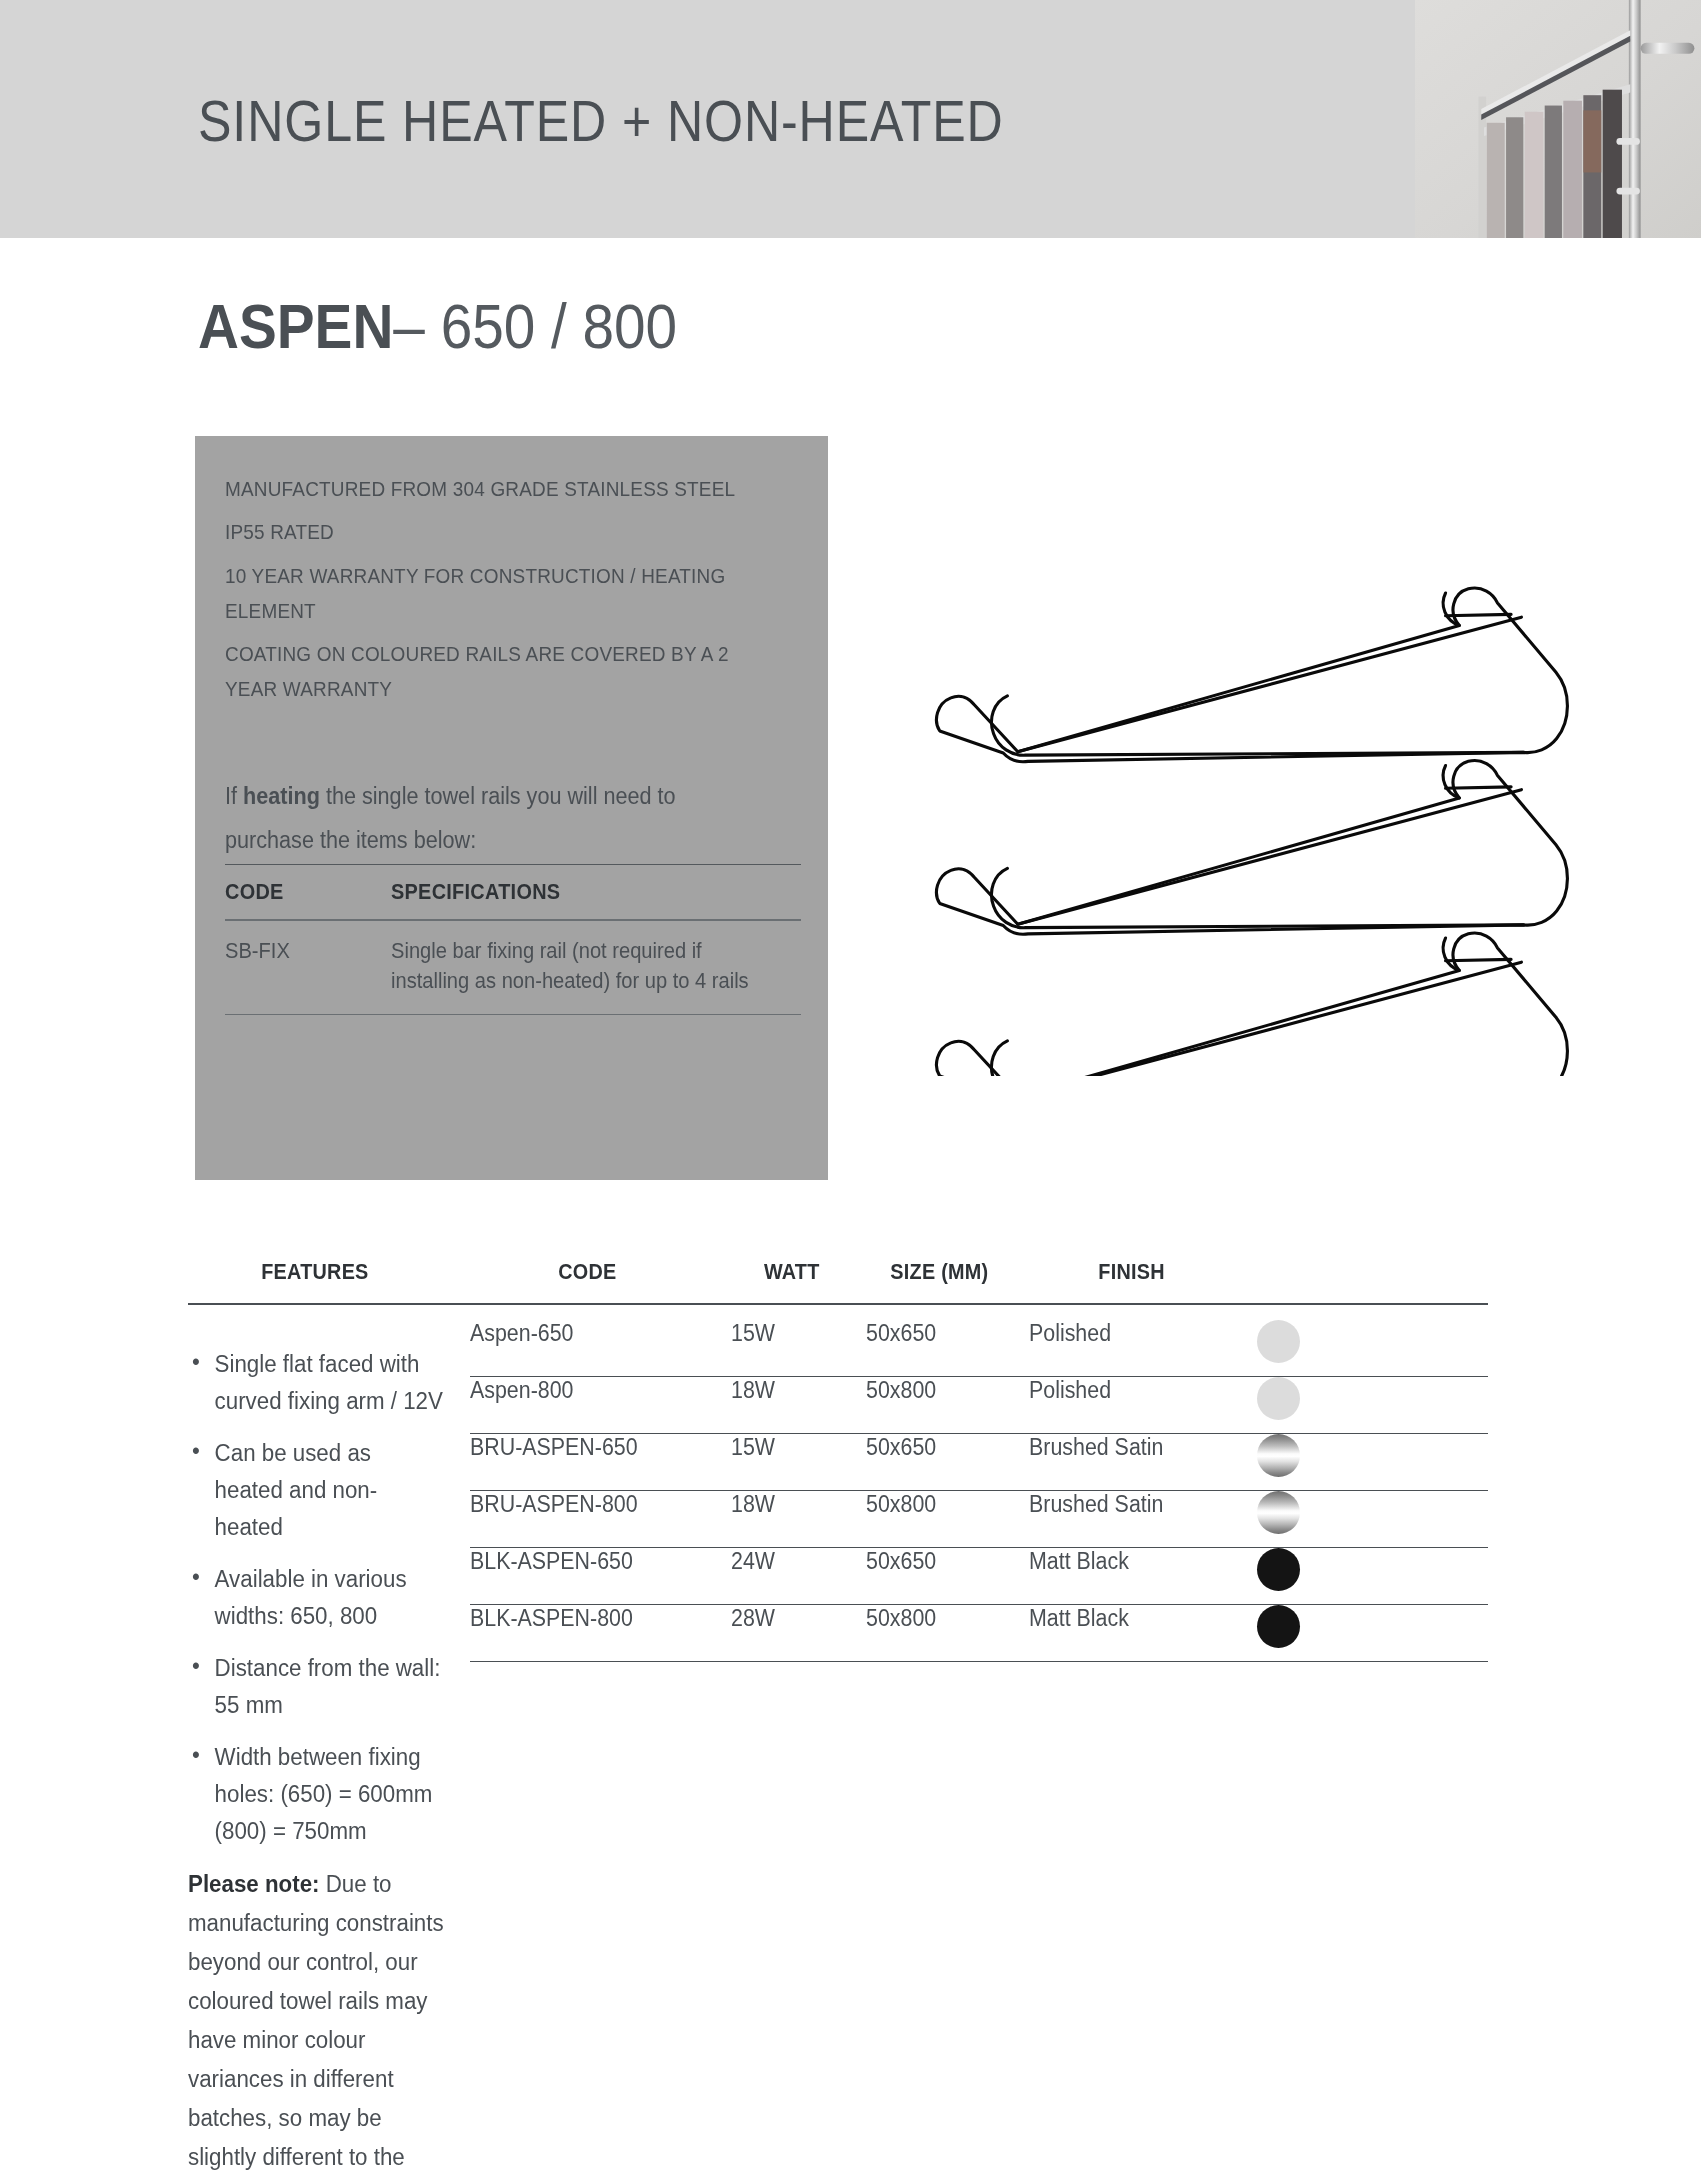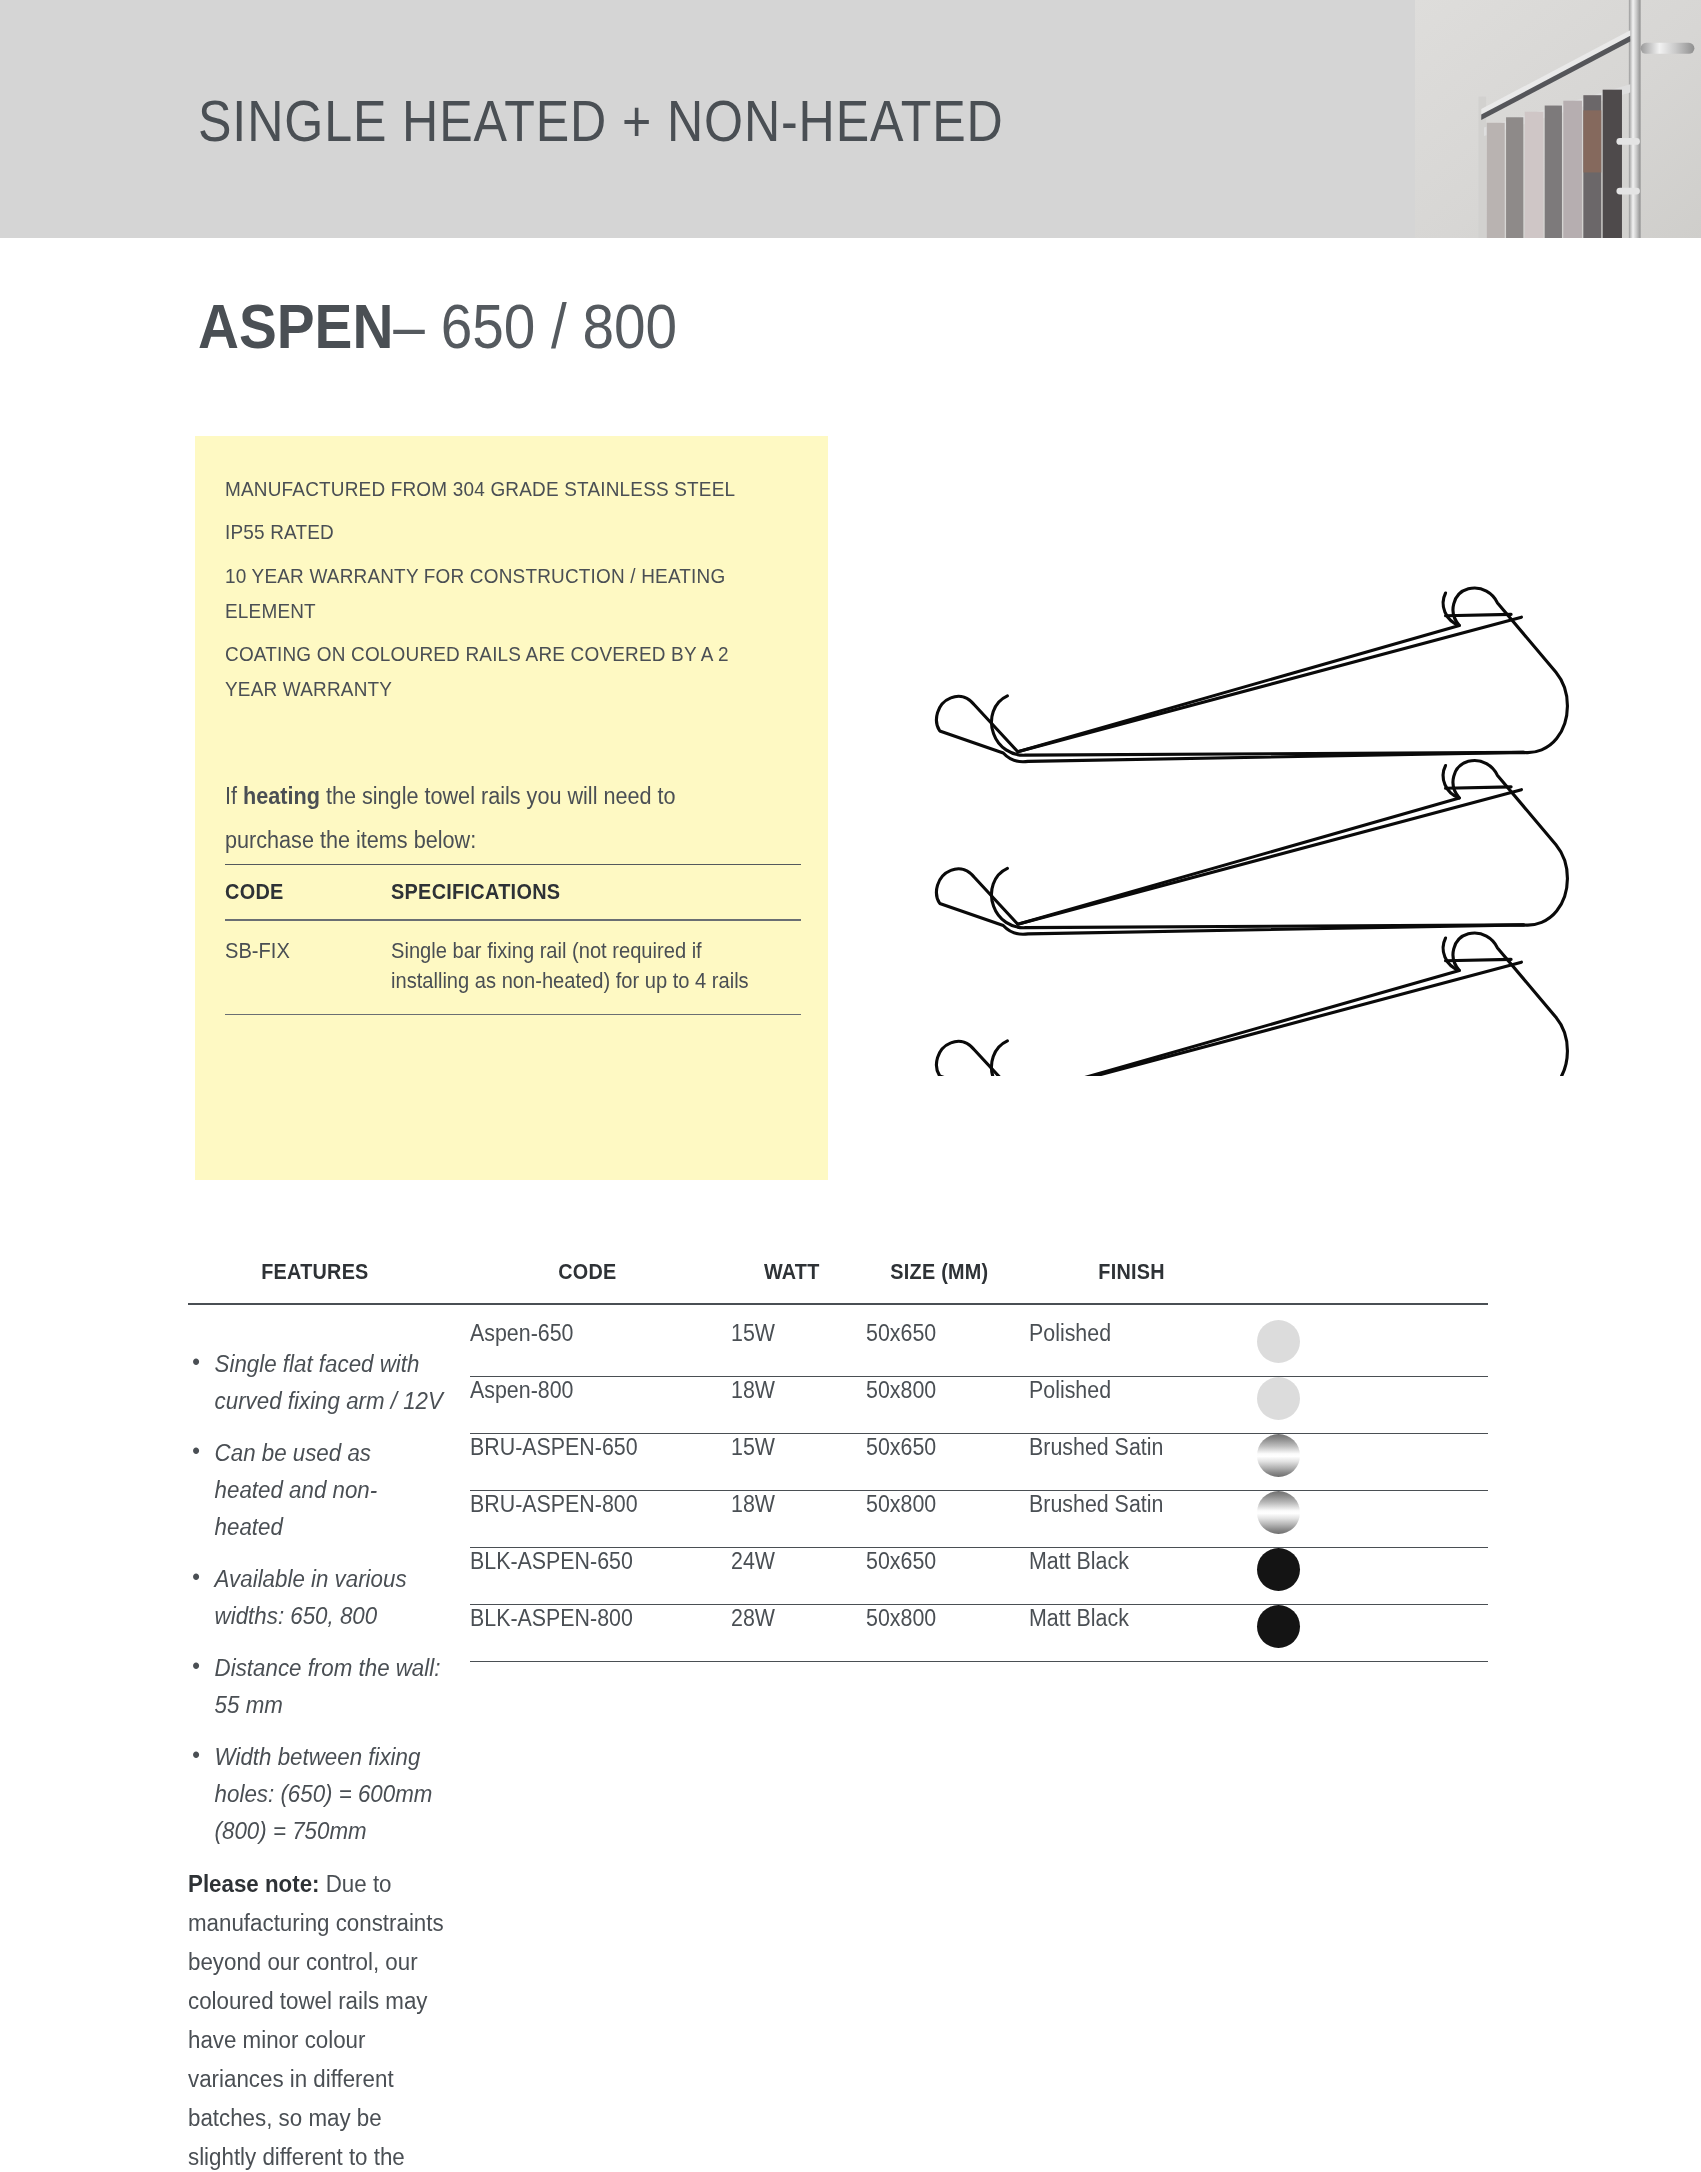--- a/index.html
+++ b/index.html
@@ -49,21 +49,21 @@
     transform:scaleX(0.9);
     transform-origin:left center;
   }
   .product-title .strong { font-weight:600; }
   .product-title .light { font-weight:300; color:#555a5f; }
 
   
   .info-box {
     position:absolute; left:195px; top:436px;
     width:633px; height:744px;
-    background:#fef9c3;
+    background:#a3a3a3;
   }
   .info-specs {
     position:absolute; left:30px; top:36px;
     width:573px;
   }
   .info-specs .line {
     font-size:20.4px;
     font-weight:300;
     letter-spacing:0.2px;
     line-height:35px;
@@ -151,21 +151,21 @@
   .col-swatch   { width:97px;  flex:0 0 97px; }
 
   .mt-body { display:flex; }
 
   
   .features-col {
     width:282px; flex:0 0 282px;
     padding-top:41px;
     padding-right:12.4px;
   }
-  .feat-list { list-style:none;font-style:italic; }
+  .feat-list { list-style:none; }
   .feat-item {
     position:relative;
     padding-left:28px;
     font-size:23.5px;
     font-weight:300;
     line-height:37px;
     color:#4a4f54;
     margin-bottom:15px;
     transform:scaleX(0.95);
     transform-origin:left top;

